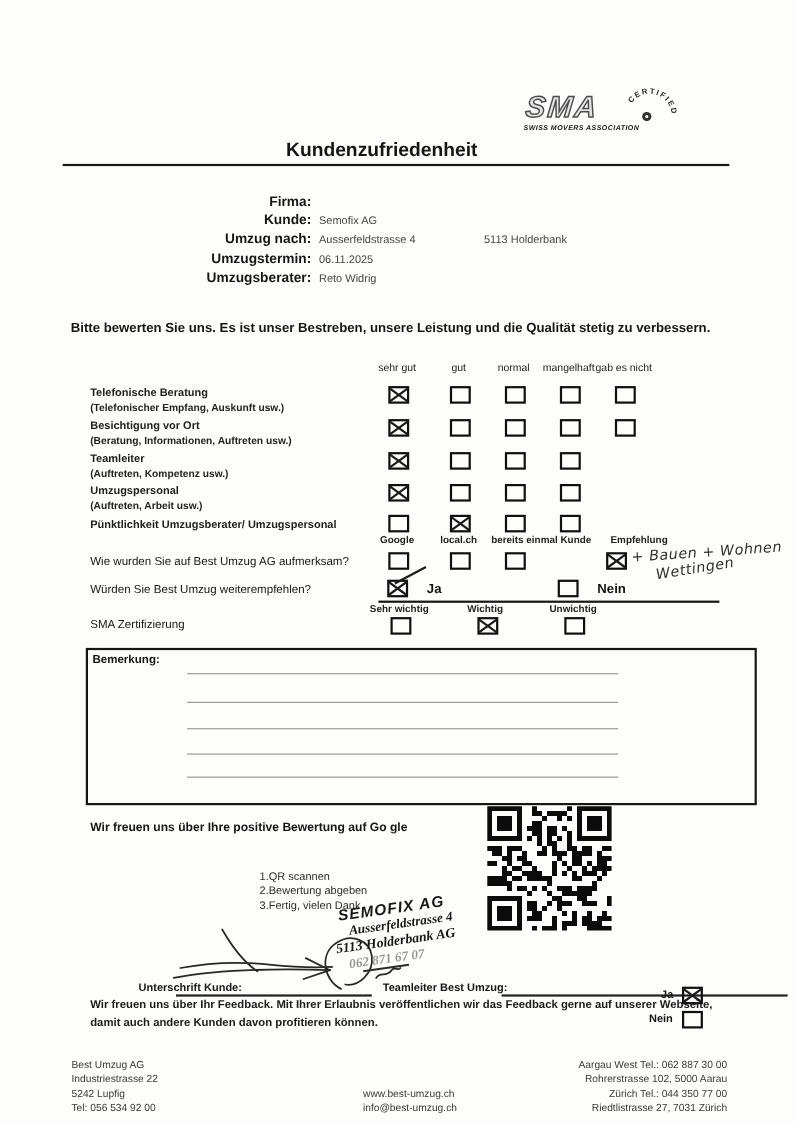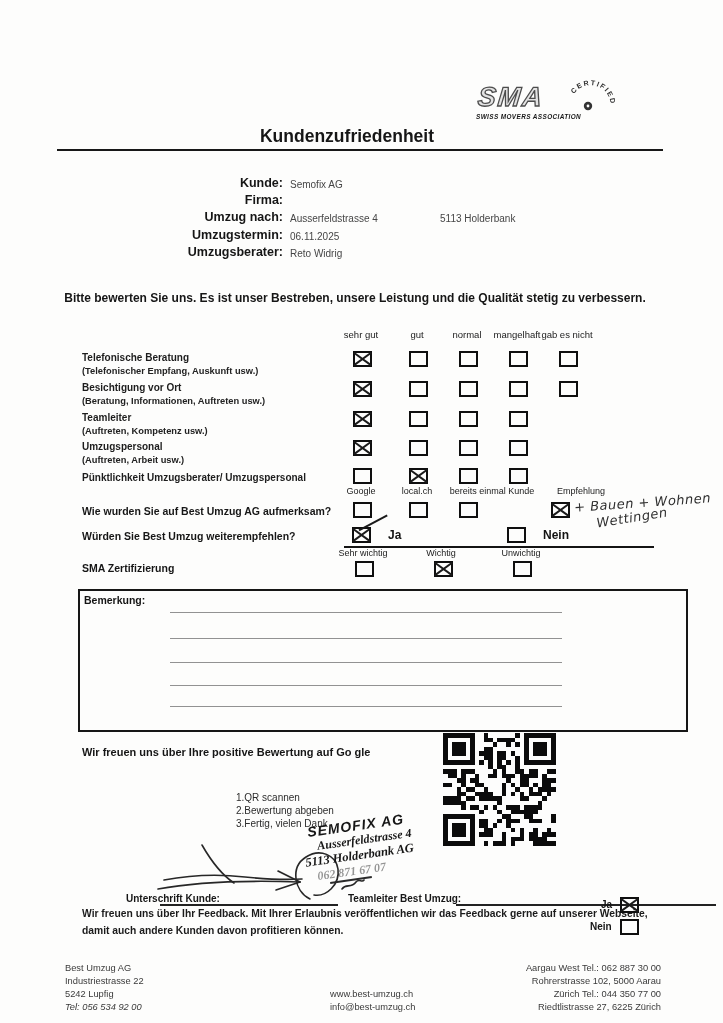--- a/index.html
+++ b/index.html
@@ -22,24 +22,24 @@
   
   .info-row{position:relative;height:17.2px;}
   .info-label{position:absolute;left:0;width:283px;text-align:right;font-weight:700;font-size:12.5px;color:#161616;}
   .info-value{position:absolute;left:290px;top:3px;font-size:10px;color:#464646;}
   .info-value2{position:absolute;left:440px;top:3px;font-size:10px;color:#464646;}
 
   .intro{font-size:12px;font-weight:700;color:#161616;transform:translateX(-50%);}
 
   
   .col-h{position:absolute;transform:translateX(-50%);font-size:9.5px;color:#222;white-space:nowrap;}
-  .col-h.small{font-size:9px;font-weight:400;text-align:right;}
+  .col-h.small{font-size:9px;font-weight:700;text-align:right;}
   .row-label{position:absolute;font-size:10px;font-weight:700;color:#1d1d1d;white-space:nowrap;}
   .row-sublabel{position:absolute;font-size:9.3px;font-weight:700;color:#222;white-space:nowrap;}
-  .question{position:absolute;font-size:10.5px;font-weight:700;color:#161616;white-space:nowrap;}
+  .question{position:absolute;font-size:10.5px;font-weight:400;color:#161616;white-space:nowrap;}
 
   .cb{position:absolute;width:15px;height:12px;border:2px solid #0f0f0f;background:transparent;}
   .cb.checked::before,.cb.checked::after{content:"";position:absolute;width:21px;height:1.7px;
         background:#1a1a1a;left:-3px;top:5px;}
   .cb.checked::before{transform:rotate(36deg);}
   .cb.checked::after{transform:rotate(-36deg);}
   .stray{position:absolute;width:32px;height:1.6px;background:#1a1a1a;left:3px;top:-7px;transform:rotate(-28deg);}
 
   .janein{font-size:12px;font-weight:700;color:#131313;}
   .rec-rule{position:absolute;height:2px;background:#141414;}
@@ -92,27 +92,27 @@
       <circle cx="26" cy="34" r="4.2" fill="#333"></circle>
       <circle cx="26" cy="34" r="1.4" fill="#fff"></circle>
     </svg>
   </div>
 
   <div class="abs doc-title" style="left:347px;top:126px;">Kundenzufriedenheit</div>
   <div class="title-rule" style="left:57px;top:149px;width:606px;"></div>
 
   <div class="abs" style="left:0;top:176px;width:723px;">
     <div class="info-row">
+      <span class="info-label">Firma:</span>
+      <span class="info-value"></span>
+      <span class="info-value2"></span>
+    </div>
+    <div class="info-row">
       <span class="info-label">Kunde:</span>
       <span class="info-value">Semofix AG</span>
-      <span class="info-value2"></span>
-    </div>
-    <div class="info-row">
-      <span class="info-label">Firma:</span>
-      <span class="info-value"></span>
       <span class="info-value2"></span>
     </div>
     <div class="info-row">
       <span class="info-label">Umzug nach:</span>
       <span class="info-value">Ausserfeldstrasse 4</span>
       <span class="info-value2">5113 Holderbank</span>
     </div>
     <div class="info-row">
       <span class="info-label">Umzugstermin:</span>
       <span class="info-value">06.11.2025</span>
@@ -544,23 +544,23 @@
   <div class="sig-line" style="left:456px;top:904px;width:260px;"></div>
 
   <div class="abs consent-text" style="left:82px;top:908px;">Wir freuen uns über Ihr Feedback. Mit Ihrer Erlaubnis veröffentlichen wir das Feedback gerne auf unserer Webseite,</div>
   <div class="abs consent-text" style="left:82px;top:925px;">damit auch andere Kunden davon profitieren können.</div>
   <div class="abs consent-janein" style="left:601px;top:899px;">Ja</div>
   <div class="abs consent-janein" style="left:590px;top:921px;">Nein</div>
 
   <div class="ft" style="left:65px;top:963px;">Best Umzug AG</div>
   <div class="ft" style="left:65px;top:976px;">Industriestrasse 22</div>
   <div class="ft" style="left:65px;top:989px;">5242 Lupfig</div>
-  <div class="ft" style="left:65px;top:1002px;font-style:italic;">Tel: 056 534 92 00</div>
+  <div class="ft" style="left:65px;top:1002px;">Tel: 056 534 92 00</div>
   <div class="ft" style="left:330px;top:989px;">www.best-umzug.ch</div>
   <div class="ft" style="left:330px;top:1002px;">info@best-umzug.ch</div>
   <div class="ft right" style="right:62px;top:963px;">Aargau West Tel.: 062 887 30 00</div>
   <div class="ft right" style="right:62px;top:976px;">Rohrerstrasse 102, 5000 Aarau</div>
   <div class="ft right" style="right:62px;top:989px;">Zürich Tel.: 044 350 77 00</div>
-  <div class="ft right" style="right:62px;top:1002px;">Riedtlistrasse 27, 6225 Zürich</div>
+  <div class="ft right" style="right:62px;top:1002px;">Riedtlistrasse 27, 7031 Zürich</div>
 
 <span class="cb checked" style="left: 620px; top: 897px;"></span>
     <span class="cb" style="left: 620px; top: 919px;"></span>
   </div>
 
 </body></html>

